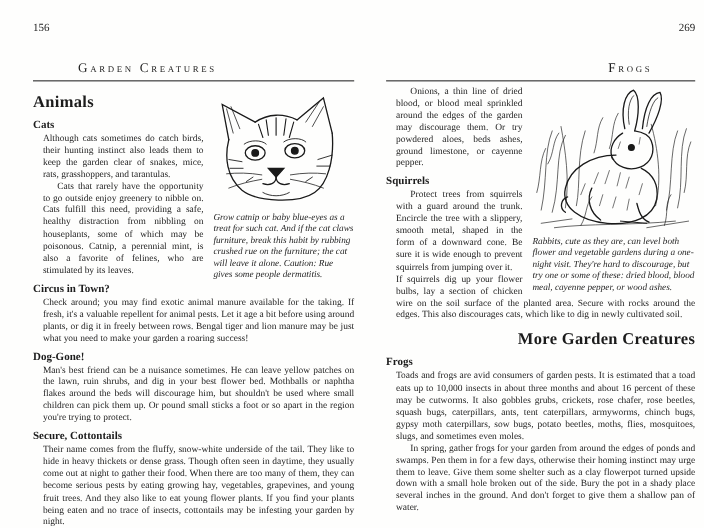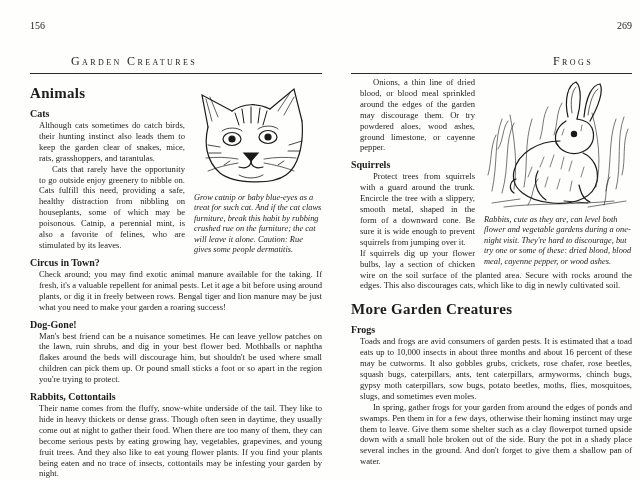--- a/index.html
+++ b/index.html
@@ -28,21 +28,21 @@
     margin-top:34px;
   }
   .page.left .runhead { margin-left:26px; }
   .page.right .pagehead { justify-content:flex-end; }
   .page.right .folio { margin-left:24px; }
 
   h1 {
     font-size:15px; font-weight:bold; letter-spacing:0.3px;
     margin:11px 0 5px;
   }
-  .page.right h1 { margin-top:10px; }
+  .page.right h1 { margin-top:10px;text-align:right; }
   h2 { font-size:10px; font-weight:bold; margin:6px 0 1px; }
 
   .sectionbody { margin-left:9px; }
   p.body {
     font-size:8.6px; line-height:10.9px;
     text-align:justify;
   }
   p.ind { text-indent:13px; }
 
   .figure-right { float:right; }
@@ -129,21 +129,21 @@
       <h2>Circus in Town?</h2>
       <div class="sectionbody">
         <p class="body">Check around; you may find exotic animal manure available for the taking. If fresh, it's a valuable repellent for animal pests. Let it age a bit before using around plants, or dig it in freely between rows. Bengal tiger and lion manure may be just what you need to make your garden a roaring success!</p>
       </div>
 
       <h2>Dog-Gone!</h2>
       <div class="sectionbody">
         <p class="body">Man's best friend can be a nuisance sometimes. He can leave yellow patches on the lawn, ruin shrubs, and dig in your best flower bed. Mothballs or naphtha flakes around the beds will discourage him, but shouldn't be used where small children can pick them up. Or pound small sticks a foot or so apart in the region you're trying to protect.</p>
       </div>
 
-      <h2>Rabbits, Cottontails</h2>
+      <h2>Secure, Cottontails</h2>
       <div class="sectionbody">
         <p class="body">Their name comes from the fluffy, snow-white underside of the tail. They like to hide in heavy thickets or dense grass. Though often seen in daytime, they usually come out at night to gather their food. When there are too many of them, they can become serious pests by eating growing hay, vegetables, grapevines, and young fruit trees. And they also like to eat young flower plants. If you find your plants being eaten and no trace of insects, cottontails may be infesting your garden by night.</p>
       </div>
 
     </div>
   </div>
 
   <div class="page right">
     <div class="pagehead">
       <span class="runhead">Frogs</span>
@@ -202,21 +202,21 @@
               <path d="M20,128 C50,124 90,126 130,122"></path>
               <path d="M8,124 L36,120"></path>
                 <path d="M104,128 L142,122"></path>
             </g>
           </g>
         </svg>
         <p class="caption">Rabbits, cute as they are, can level both flower and vegetable gardens during a one-night visit. They're hard to discourage, but try one or some of these: dried blood, blood meal, cayenne pepper, or wood ashes.</p>
       </div>
 
       <div class="sectionbody" style="margin-top:3px;">
-        <p class="body ind">Onions, a thin line of dried blood, or blood meal sprinkled around the edges of the garden may discourage them. Or try powdered aloes, wood ashes, ground limestone, or cayenne pepper.</p>
+        <p class="body ind">Onions, a thin line of dried blood, or blood meal sprinkled around the edges of the garden may discourage them. Or try powdered aloes, beds ashes, ground limestone, or cayenne pepper.</p>
       </div>
 
       <h2>Squirrels</h2>
       <div class="sectionbody">
         <p class="body ind">Protect trees from squirrels with a guard around the trunk. Encircle the tree with a slippery, smooth metal, shaped in the form of a downward cone. Be sure it is wide enough to prevent squirrels from jumping over it.</p>
         <p class="body">If squirrels dig up your flower bulbs, lay a section of chicken wire on the soil surface of the planted area. Secure with rocks around the edges. This also discourages cats, which like to dig in newly cultivated soil.</p>
       </div>
 
       <h1>More Garden Creatures</h1>
 

